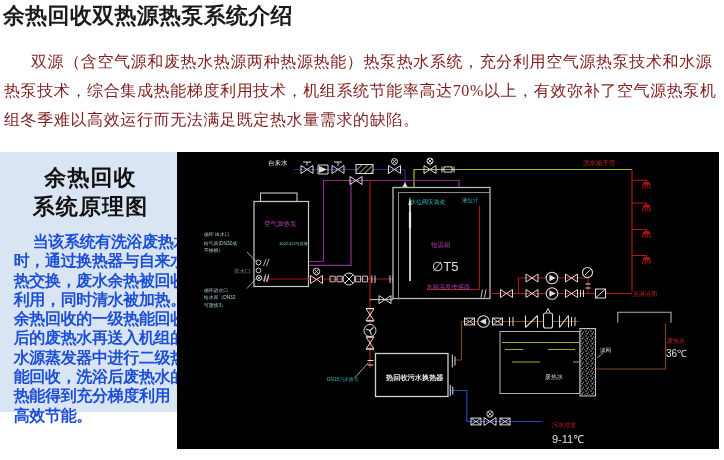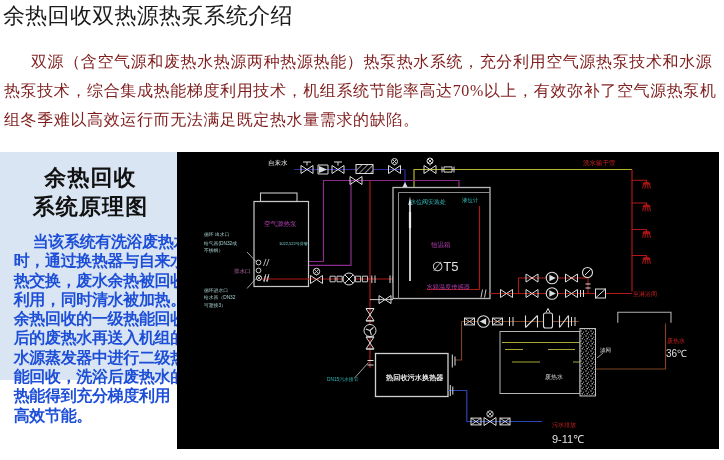--- a/index.html
+++ b/index.html
@@ -1,23 +1,23 @@
 <!DOCTYPE html>
 <html><head>
 <meta charset="utf-8">
 <style>
   html,body{margin:0;padding:0;}
   body{width:724px;height:460px;background:#ffffff;position:relative;overflow:hidden;
        font-family:"Liberation Sans", sans-serif;}
-  #title{position:absolute;left:3px;top:2px;font-size:22px;font-weight:normal;color:#1a1a1a;
+  #title{position:absolute;left:3px;top:2px;font-size:22px;font-weight:bold;color:#1a1a1a;
          letter-spacing:0.3px;line-height:28px;}
   #para{position:absolute;left:4px;top:47px;white-space:nowrap;font-size:16px;color:#7f1d1d;
         line-height:29px;letter-spacing:0.62px;font-family:"Liberation Serif",serif;}
   #para .ind{display:inline-block;width:27px;}
-  #panel{position:absolute;left:0px;top:152px;width:177px;height:228px;background:#d9e5f2;padding-left:40px;}
+  #panel{position:absolute;left:0px;top:152px;width:177px;height:260px;background:#d9e5f2;padding-left:40px;}
   #ptitle{position:absolute;left:2px;top:11px;width:177px;text-align:center;font-size:22px;
           font-weight:bold;color:#111;line-height:29px;letter-spacing:1.1px;}
   #pbody{position:absolute;left:13.7px;top:80px;white-space:nowrap;font-size:16px;color:#1d4ed8;font-weight:bold;
          line-height:19.3px;letter-spacing:-0.35px;font-family:Liberation Serif, serif;}
   #pbody .ind{display:inline-block;width:19px;}
   #diag{position:absolute;left:177px;top:152px;}
 </style>
 </head>
 <body>
 <div id="title">余热回收双热源热泵系统介绍</div>

